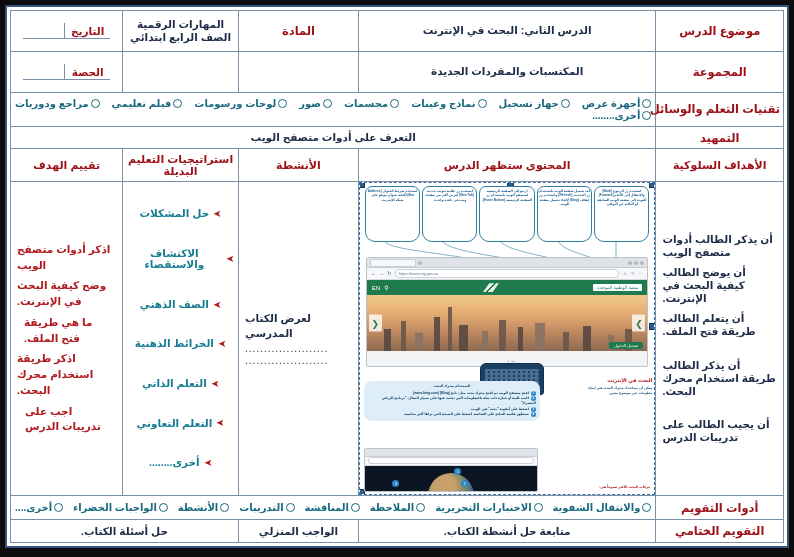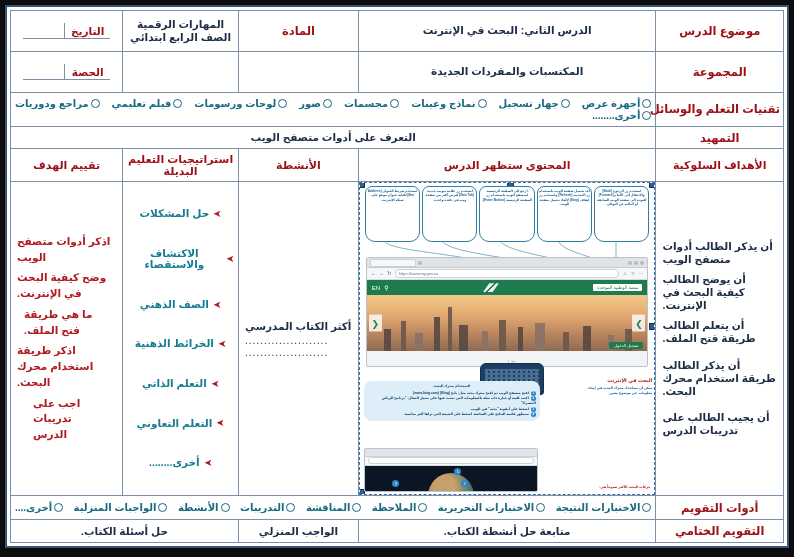--- a/index.html
+++ b/index.html
@@ -529,21 +529,21 @@
             <td class="hdr">تقييم الهدف</td>
           </tr>
 
           <tr style="height:306px">
 
             <td style="padding:0">
               <div class="stack val-dark" id="objectives-list" style="height:100%">
                   <div style="margin: 3px 0px;">أن يذكر الطالب أدوات متصفح الويب</div>
                   <div style="margin: 3px 0px;">أن يوضح الطالب كيفية البحث في الإنترنت.</div>
                   <div style="margin: 3px 0px;">أن يتعلم الطالب طريقة فتح الملف.</div>
-                  <div style="margin: 9px 0px;">أن يذكر الطالب طريقة استخدام محرك البحث.</div>
+                  <div style="margin: 16px 0px;">أن يذكر الطالب طريقة استخدام محرك البحث.</div>
                   <div style="margin: 3px 0px;">أن يجيب الطالب على تدريبات الدرس</div>
                 </div>
             </td>
 
             <td class="content-cell">
               <div class="content-wrap">
                 <div class="sel-handle" style="top:-2px;right:-2px"></div>
                 <div class="sel-handle" style="top:-2px;left:50%"></div>
                 <div class="sel-handle" style="top:-2px;left:-2px"></div>
                 <div class="sel-handle" style="top:45%;right:-2px"></div>
@@ -658,21 +658,21 @@
                     </div>
                   </div>
 
                   <div class="mini-note">حركات البحث الأكثر شيوعاً هي:</div>
                 </div>
               </div>
             </td>
 
             <td style="padding:0">
               <div class="stack" style="height:100%">
-                <div class="act">أكثر الكتاب المدرسي</div>
+                <div class="act">لعرض الكتاب المدرسي</div>
                 <div class="dots">......................</div>
                 <div class="dots">......................</div>
               </div>
             </td>
 
             <td style="padding:0">
               <div class="strat-list" id="strategies-list">
                   <div class="strat-item">
                     <span class="arrow">➤</span>
                     <span class="strat-text teal-strat">حل المشكلات</span>
@@ -703,32 +703,32 @@
                   </div>
                 </div>
             </td>
 
             <td style="padding:0">
               <div class="stack val-red" id="evaluation-list" style="height:100%">
                   <div style="margin: 2px 0px;">اذكر أدوات متصفح الويب</div>
                   <div style="margin: 2px 0px;">وضح كيفية البحث في الإنترنت.</div>
                   <div style="margin: 2px 7px;">ما هي طريقة فتح الملف.</div>
                   <div style="margin: 2px 0px;">اذكر طريقة استخدام محرك البحث.</div>
-                  <div style="margin: 2px 16px;">اجب  على تدريبات الدرس</div>
+                  <div style="margin: 2px 8px;">اجب  على تدريبات الدرس</div>
                 </div>
             </td>
           </tr>
 
           <tr style="height:24px">
             <td class="lbl">أدوات التقويم</td>
             <td colspan="4" style="padding:0">
               <div class="opts teal" id="assess-opts">
                   <span class="opt">
                     <span class="box"></span>
-                    <span>الاختبارات النتيجة</span>
+                    <span>والانتقال الشفوية</span>
                   </span>
                   <span class="opt">
                     <span class="box"></span>
                     <span>الاختبارات التحريرية</span>
                   </span>
                   <span class="opt">
                     <span class="box"></span>
                     <span>الملاحظة</span>
                   </span>
                   <span class="opt">
@@ -738,21 +738,21 @@
                   <span class="opt">
                     <span class="box"></span>
                     <span>التدريبات</span>
                   </span>
                   <span class="opt">
                     <span class="box"></span>
                     <span>الأنشطة</span>
                   </span>
                   <span class="opt">
                     <span class="box"></span>
-                    <span>الواجبات المنزلية</span>
+                    <span>الواجبات الخضراء</span>
                   </span>
                   <span class="opt">
                     <span class="box"></span>
                     <span>أخرى....</span>
                   </span>
                 </div>
             </td>
           </tr>
 
           <tr style="height:22px">

